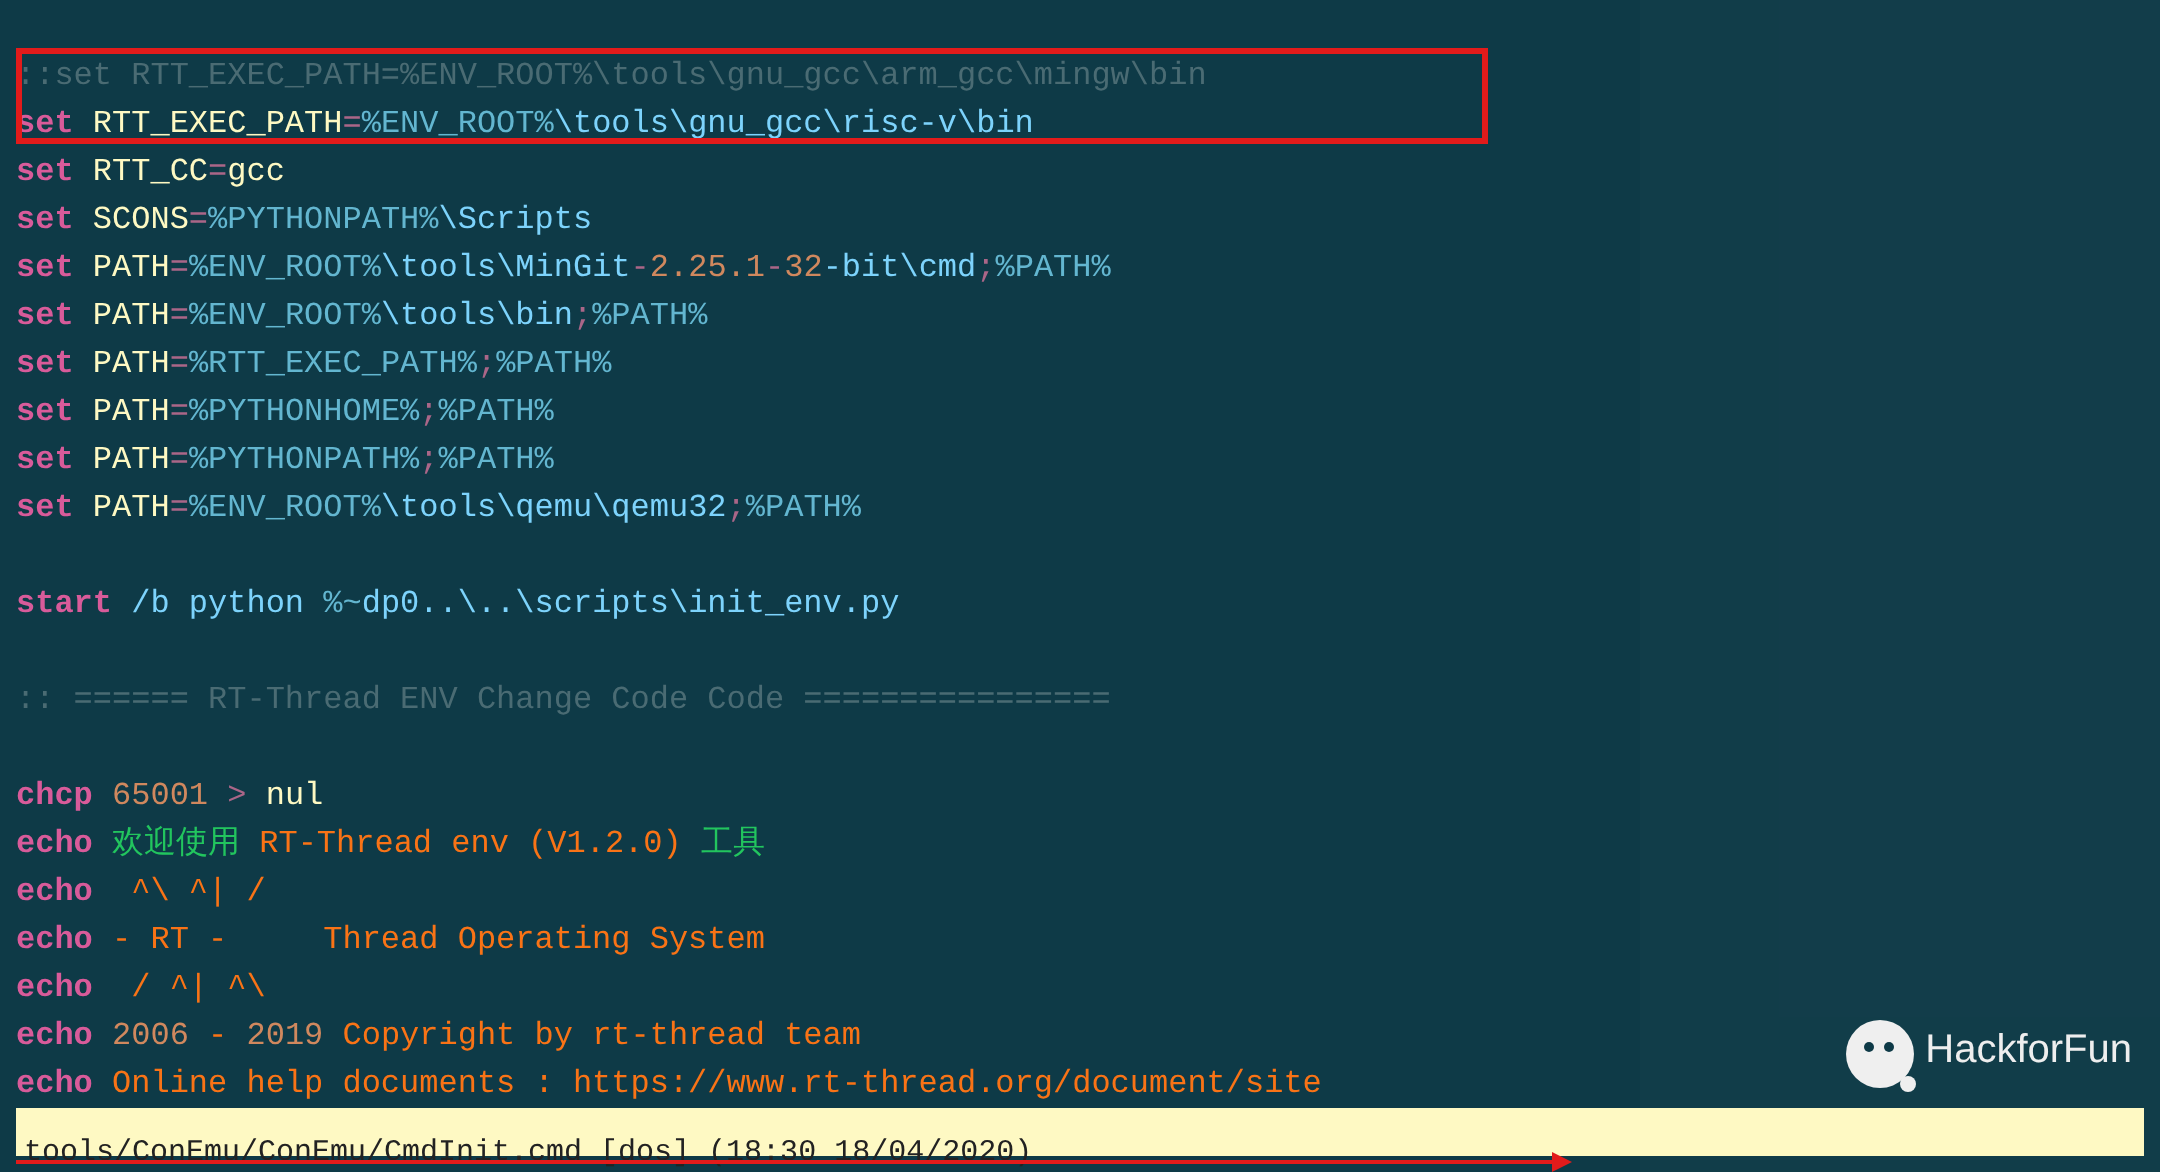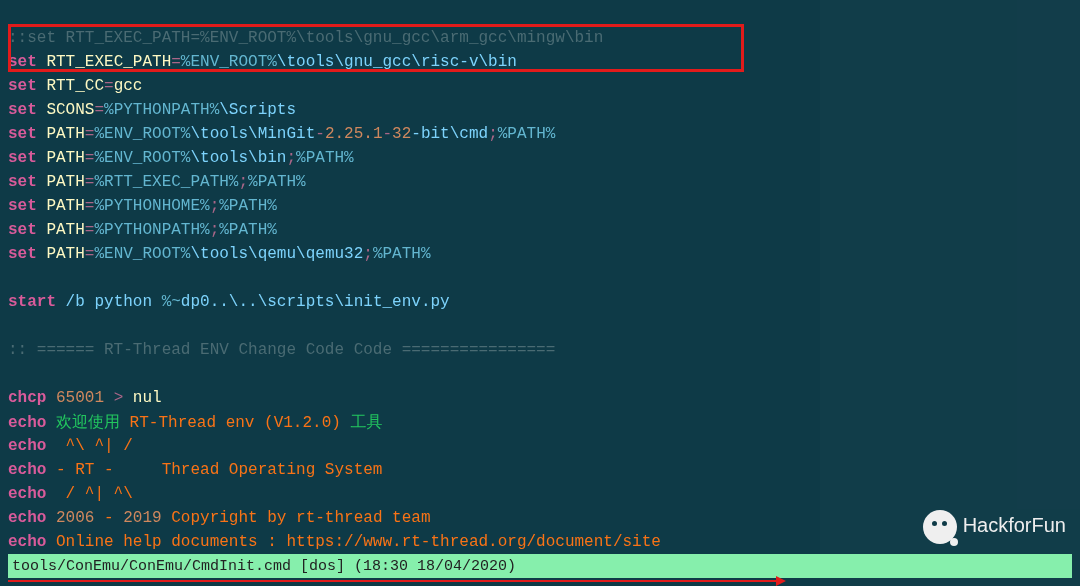--- a/index.html
+++ b/index.html
@@ -39,24 +39,24 @@
     border: 3px solid #e21b1b;
     pointer-events: none;
   }
 
   .statusbar {
     position: absolute;
     left: 8px;
     bottom: 8px;
     height: 24px;
     width: 1064px;
-    background: #86efac;
+    background: #fef9c3;
     color: #222;
     font-size: 15px;
-    padding: 2px 4px;
+    padding: 12px 4px;
   }
   .arrow {
     position: absolute;
     left: 8px;
     bottom: 4px;
     width: 770px;
     height: 2px;
     background: #e21b1b;
   }
   .arrow::after {

